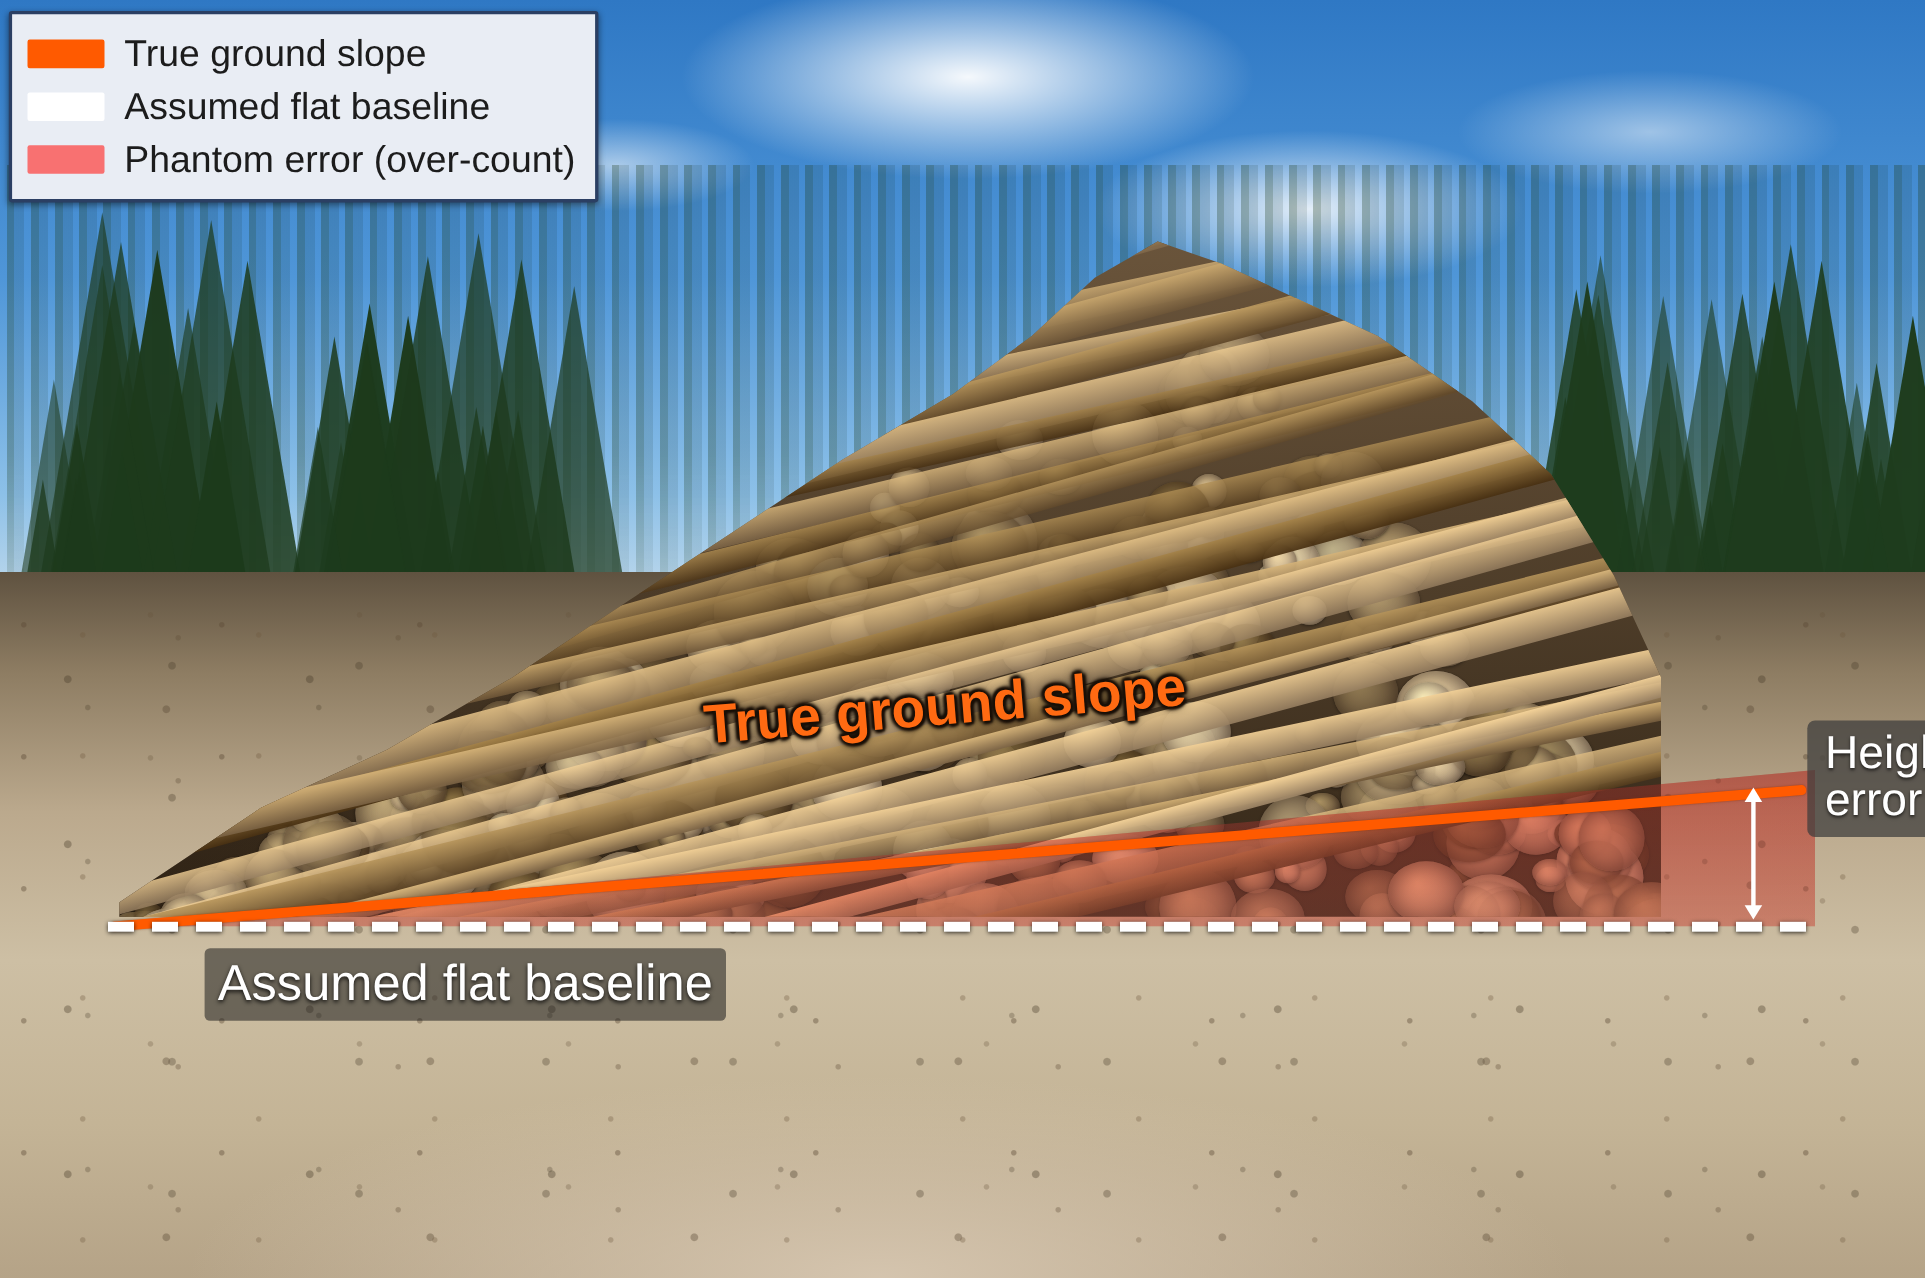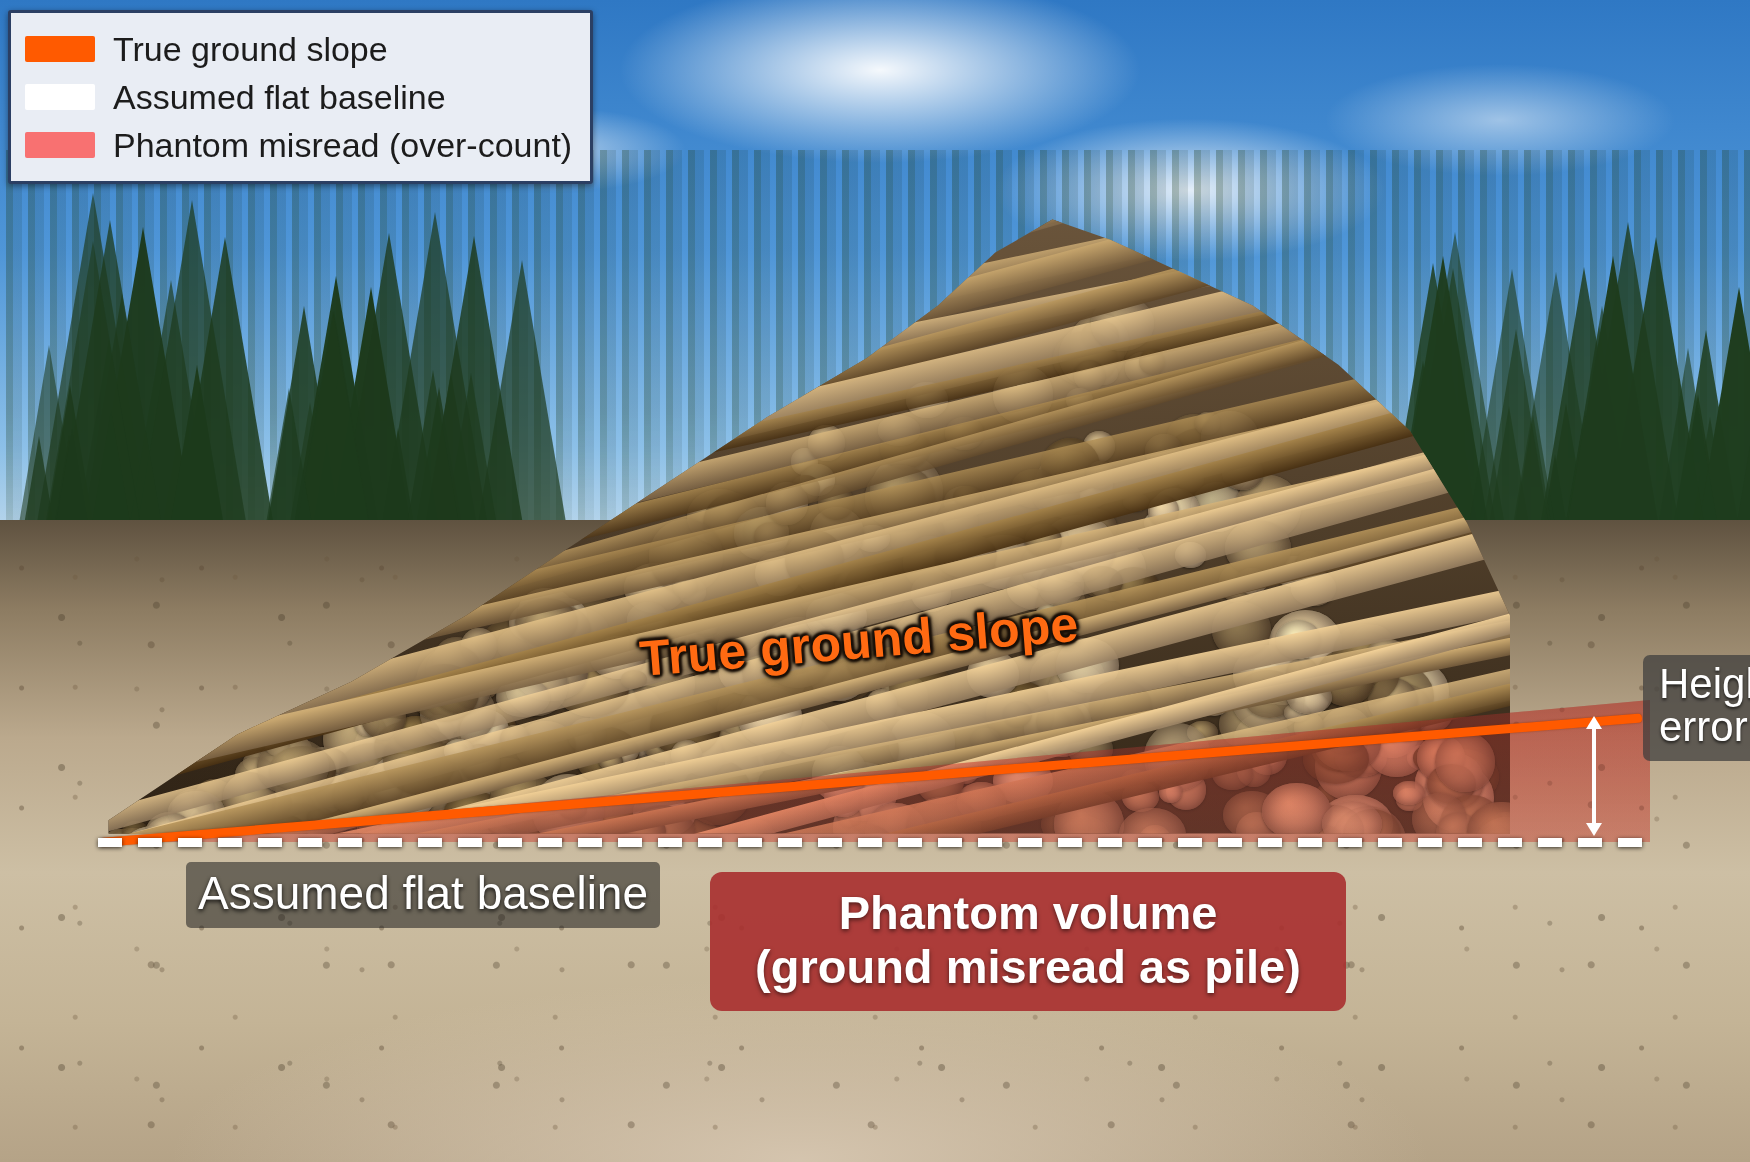--- a/index.html
+++ b/index.html
@@ -772,32 +772,30 @@
     <div class="harrow">
       <div class="ah up"></div>
       <div class="shaft"></div>
       <div class="ah dn"></div>
     </div>
 
     <div class="lbl-slope">True ground slope</div>
     <div class="lbl-height">Height
 error</div>
     <div class="lbl-baseline">Assumed flat baseline</div>
-    <div class="lbl-phantom">Phantom volume
-(ground misread as pile)</div>
   </div>
 
   <div class="legend">
     <div class="legend-row">
       <span class="swatch" style="background: rgb(255, 90, 0);"></span>
       <span class="legend-text">True ground slope</span>
     </div>
     <div class="legend-row">
       <span class="swatch" style="background: rgb(255, 255, 255);"></span>
       <span class="legend-text">Assumed flat baseline</span>
     </div>
     <div class="legend-row">
       <span class="swatch" style="background: rgb(248, 113, 113);"></span>
-      <span class="legend-text">Phantom misread (over-count)</span>
+      <span class="legend-text">Phantom error (over-count)</span>
     </div>
   </div>
 
 </div>
 
 </body></html>

